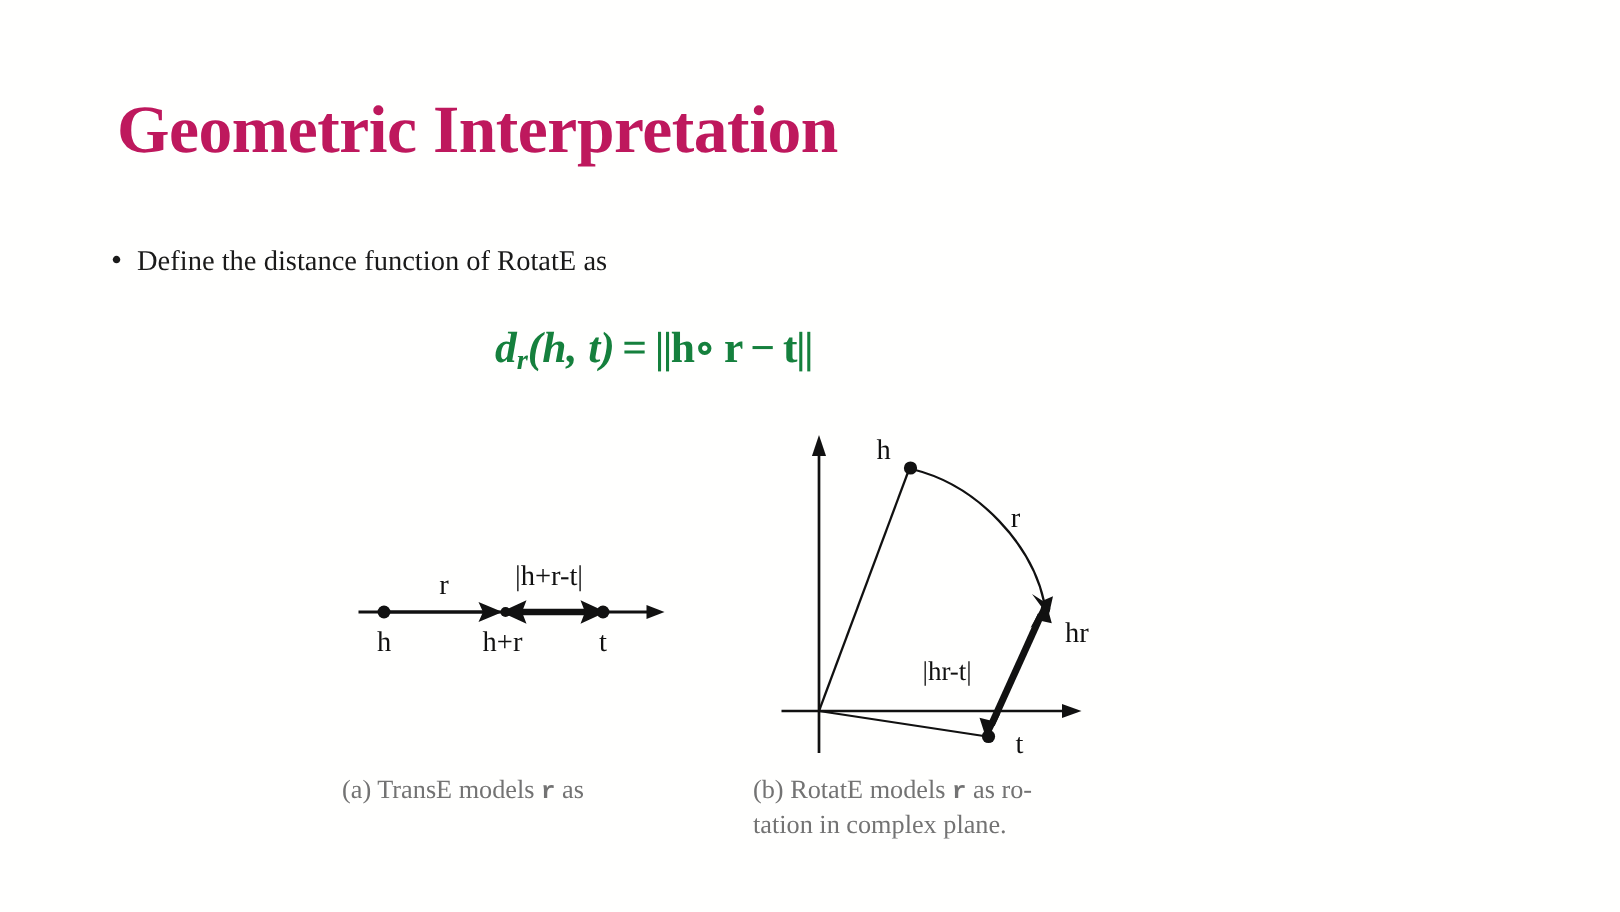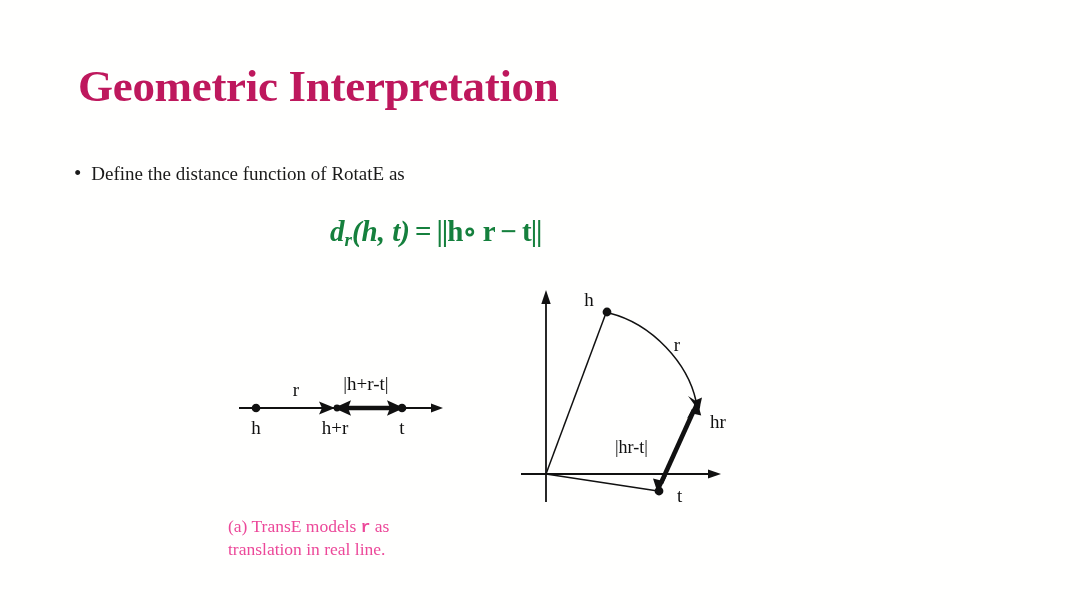--- a/index.html
+++ b/index.html
@@ -71,21 +71,21 @@
   .figure {
     position: absolute;
   }
   #figure-a { left: 215px; top: 355px; width: 255px; height: 100px; }
   #figure-b { left: 505px; top: 280px; width: 230px; height: 230px; }
 
   .caption {
     position: absolute;
     font-size: 17.5px;
     line-height: 1.28;
-    color: #ec4899;
+    color: #737373;
   }
   #caption-a { left: 228px; top: 515px; width: 230px; }
   #caption-b { left: 502px; top: 515px; width: 240px; }
   .caption .tt {
     font-family: "Liberation Mono", "DejaVu Sans Mono", monospace;
     font-weight: bold;
     font-size: 16px;
   }
   .caption .jline { text-align: justify; }
   .fig-label {
@@ -168,17 +168,25 @@
     <text class="fig-label-sm" x="110" y="173" text-anchor="start">|hr-t|</text>
   </svg>
 
   <div class="caption" id="caption-a">
     <div class="jline">
       <span>(a)</span>
       <span>TransE  models</span>
       <span class="tt">r</span>
       <span>as</span>
     </div>
-    <div>translation in real line.</div>
   </div>
 
+  <div class="caption" id="caption-b">
+    <div class="jline">
+      <span>(b)</span>
+      <span>RotatE models</span>
+      <span class="tt">r</span>
+      <span>as ro-</span>
+    </div>
+    <div>tation in complex plane.</div>
+  </div>
 
 </div>
 
 </body></html>

